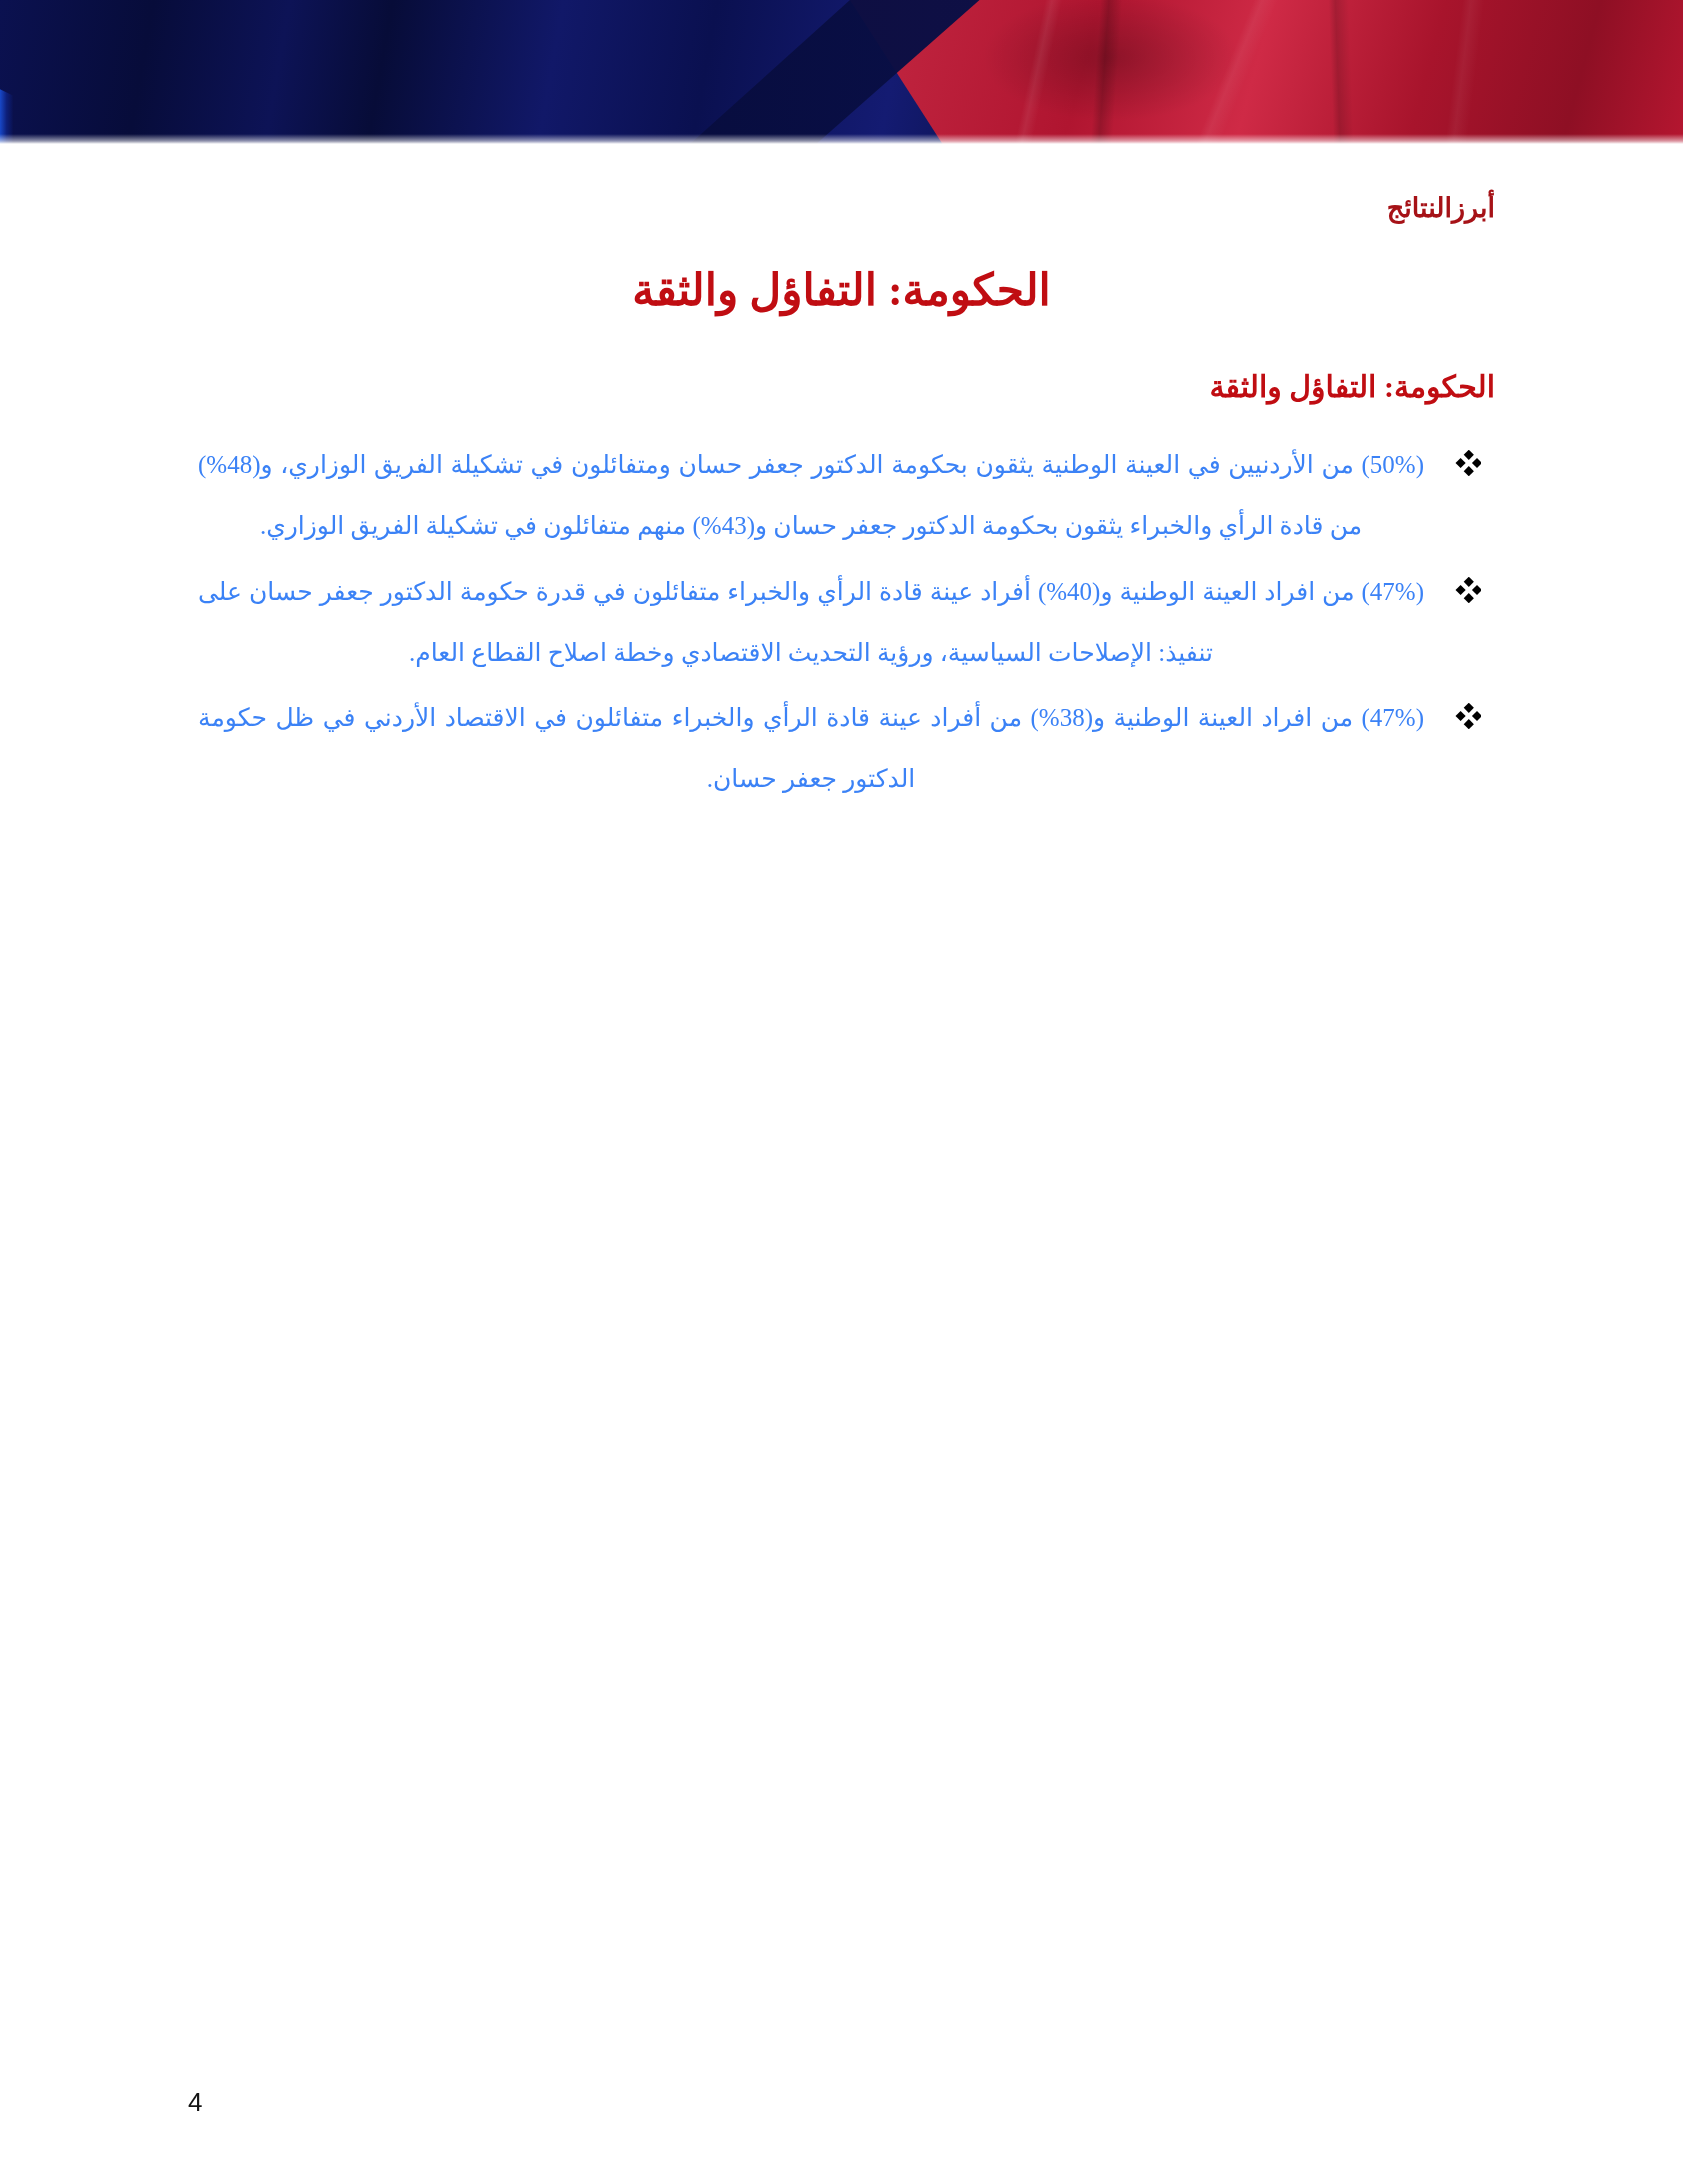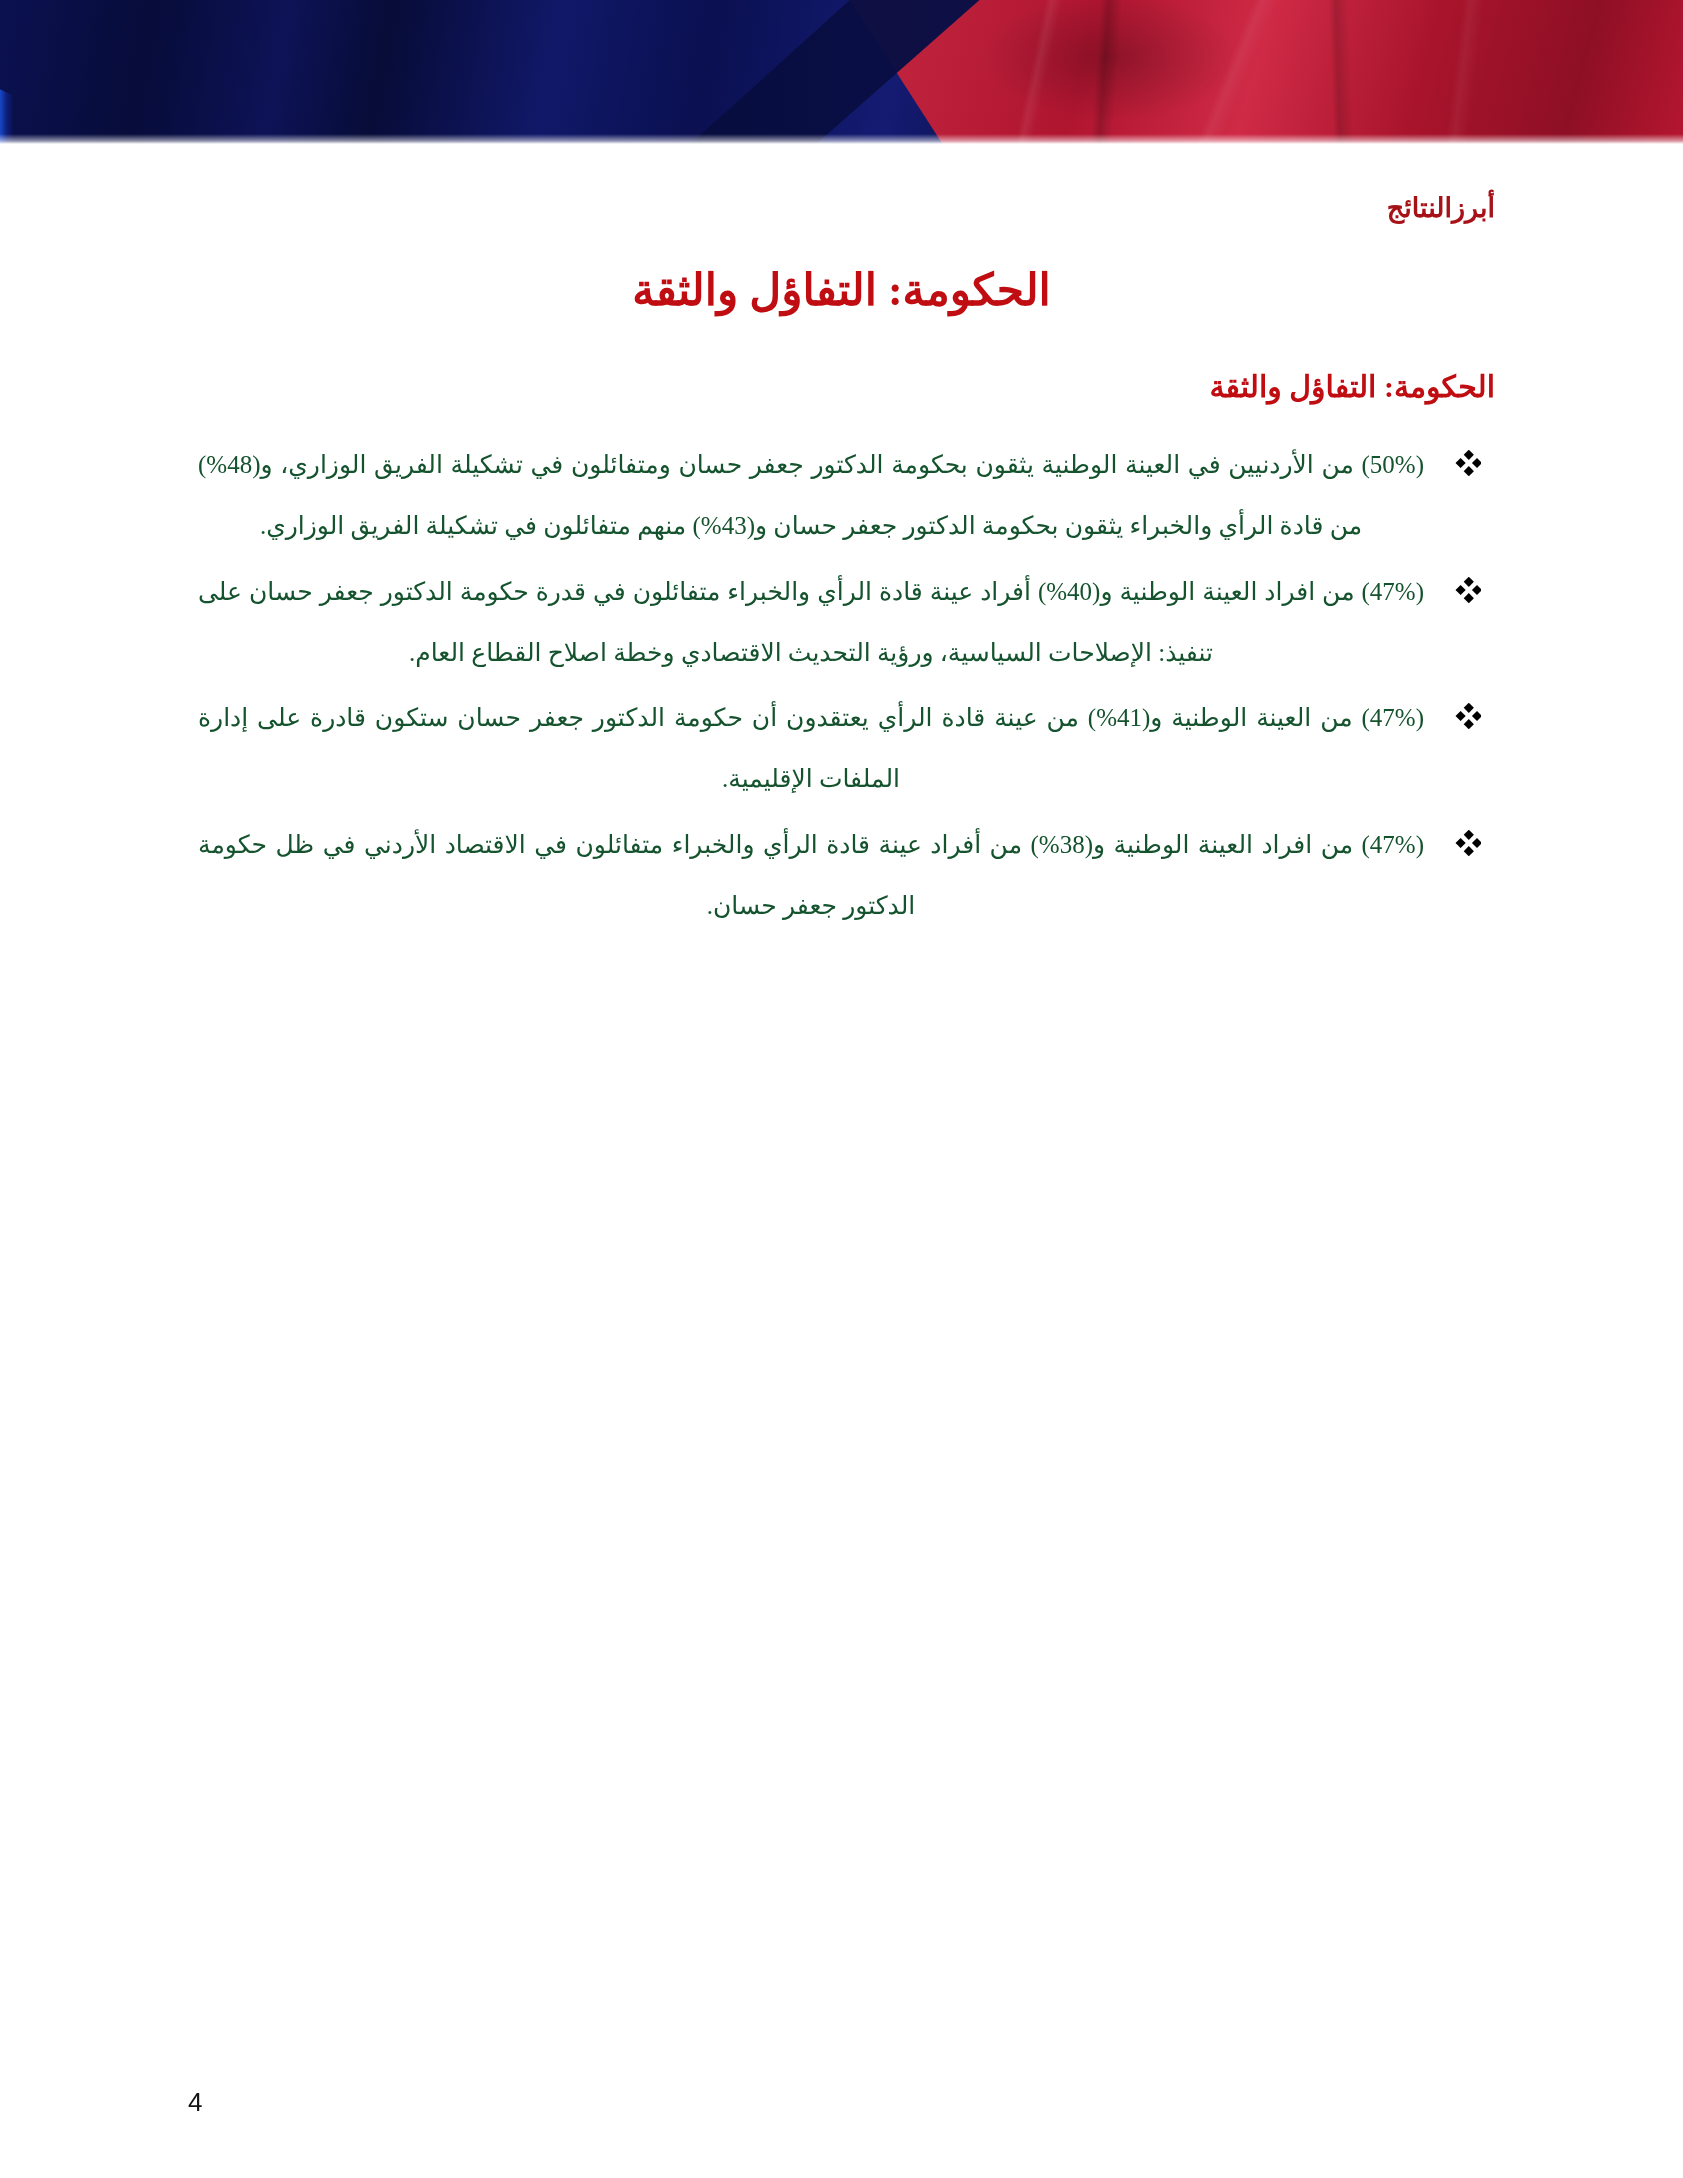--- a/index.html
+++ b/index.html
@@ -144,21 +144,21 @@
   }
 
   ul.bullets {
     list-style: none;
     margin: 0;
     padding: 0;
     padding-top: 30px;
   }
   ul.bullets > li {
     position: relative;
-    color: #14532d;
+    color: #3b82f6;
     font-size: 25px;
     line-height: 2.45;
     text-align: justify;
     text-align-last: center;
     padding-right: 71px;
     padding-left: 10px;
     margin-bottom: 4px;
   }
   .bullet-marker {
     position: absolute;
@@ -226,33 +226,20 @@
               <rect x="10.2" y="1.2" width="7.2" height="7.2" transform="rotate(45 13.8 4.8)"></rect>
               <rect x="2.0" y="9.4" width="7.2" height="7.2" transform="rotate(45 5.6 13.0)"></rect>
               <rect x="18.4" y="9.4" width="7.2" height="7.2" transform="rotate(45 22.0 13.0)"></rect>
               <rect x="10.2" y="17.6" width="7.2" height="7.2" transform="rotate(45 13.8 21.2)"></rect>
             </g>
           </svg>
         </span>
         <span>(47%) من افراد العينة الوطنية و(40%) أفراد عينة قادة الرأي والخبراء متفائلون في قدرة حكومة الدكتور جعفر حسان على تنفيذ: الإصلاحات السياسية، ورؤية التحديث الاقتصادي وخطة اصلاح القطاع العام.</span>
       </li>
 
-      <li>
-        <span class="bullet-marker">
-          <svg width="26" height="26" viewBox="0 0 26 26" aria-hidden="true">
-            <g fill="#000">
-              <rect x="10.2" y="1.2" width="7.2" height="7.2" transform="rotate(45 13.8 4.8)"></rect>
-              <rect x="2.0" y="9.4" width="7.2" height="7.2" transform="rotate(45 5.6 13.0)"></rect>
-              <rect x="18.4" y="9.4" width="7.2" height="7.2" transform="rotate(45 22.0 13.0)"></rect>
-              <rect x="10.2" y="17.6" width="7.2" height="7.2" transform="rotate(45 13.8 21.2)"></rect>
-            </g>
-          </svg>
-        </span>
-        <span>(47%) من العينة الوطنية و(41%) من عينة قادة الرأي يعتقدون أن حكومة الدكتور جعفر حسان ستكون قادرة على إدارة الملفات الإقليمية.</span>
-      </li>
 
       <li>
         <span class="bullet-marker">
           <svg width="26" height="26" viewBox="0 0 26 26" aria-hidden="true">
             <g fill="#000">
               <rect x="10.2" y="1.2" width="7.2" height="7.2" transform="rotate(45 13.8 4.8)"></rect>
               <rect x="2.0" y="9.4" width="7.2" height="7.2" transform="rotate(45 5.6 13.0)"></rect>
               <rect x="18.4" y="9.4" width="7.2" height="7.2" transform="rotate(45 22.0 13.0)"></rect>
               <rect x="10.2" y="17.6" width="7.2" height="7.2" transform="rotate(45 13.8 21.2)"></rect>
             </g>

